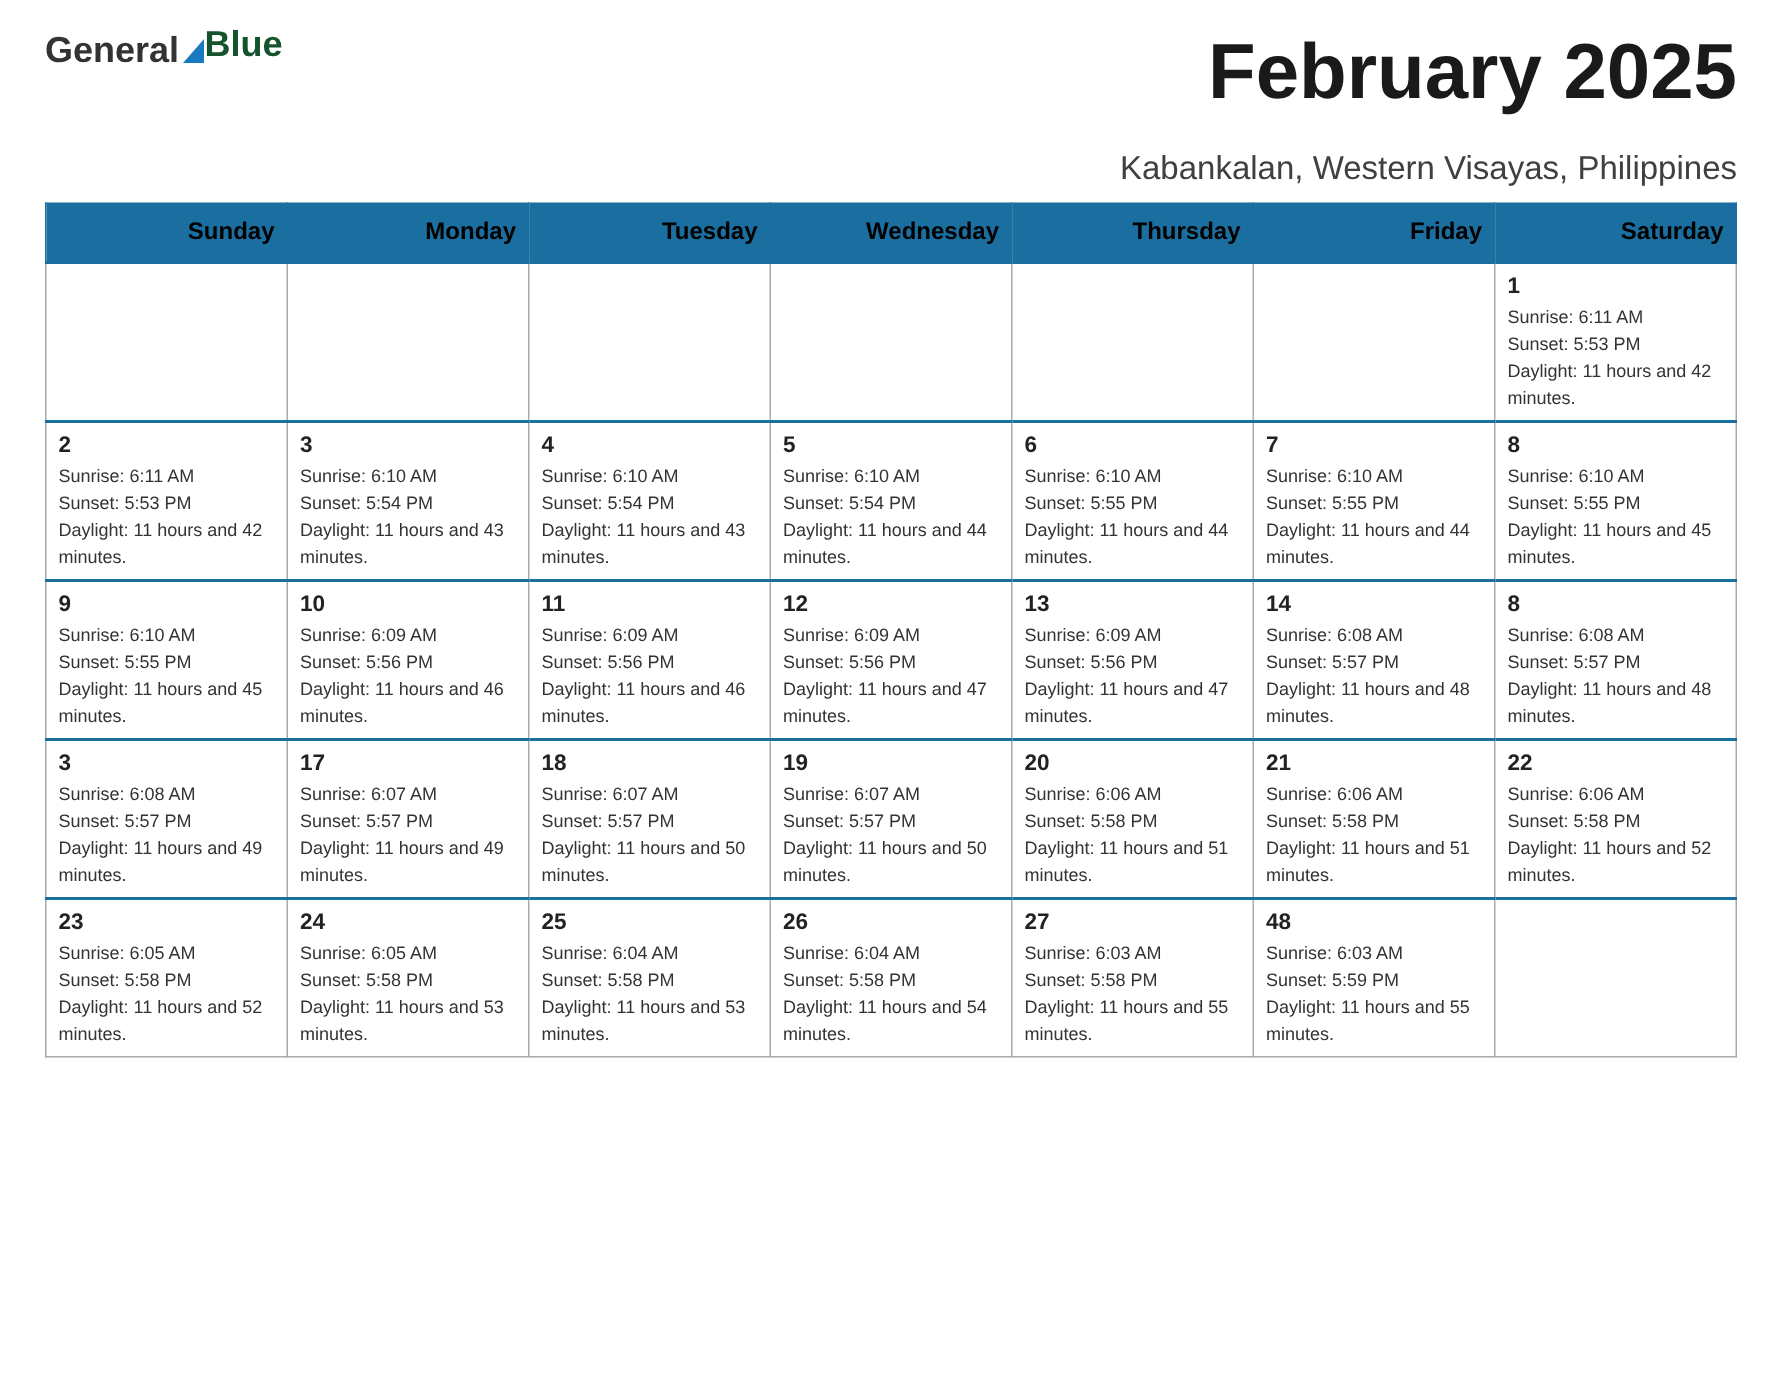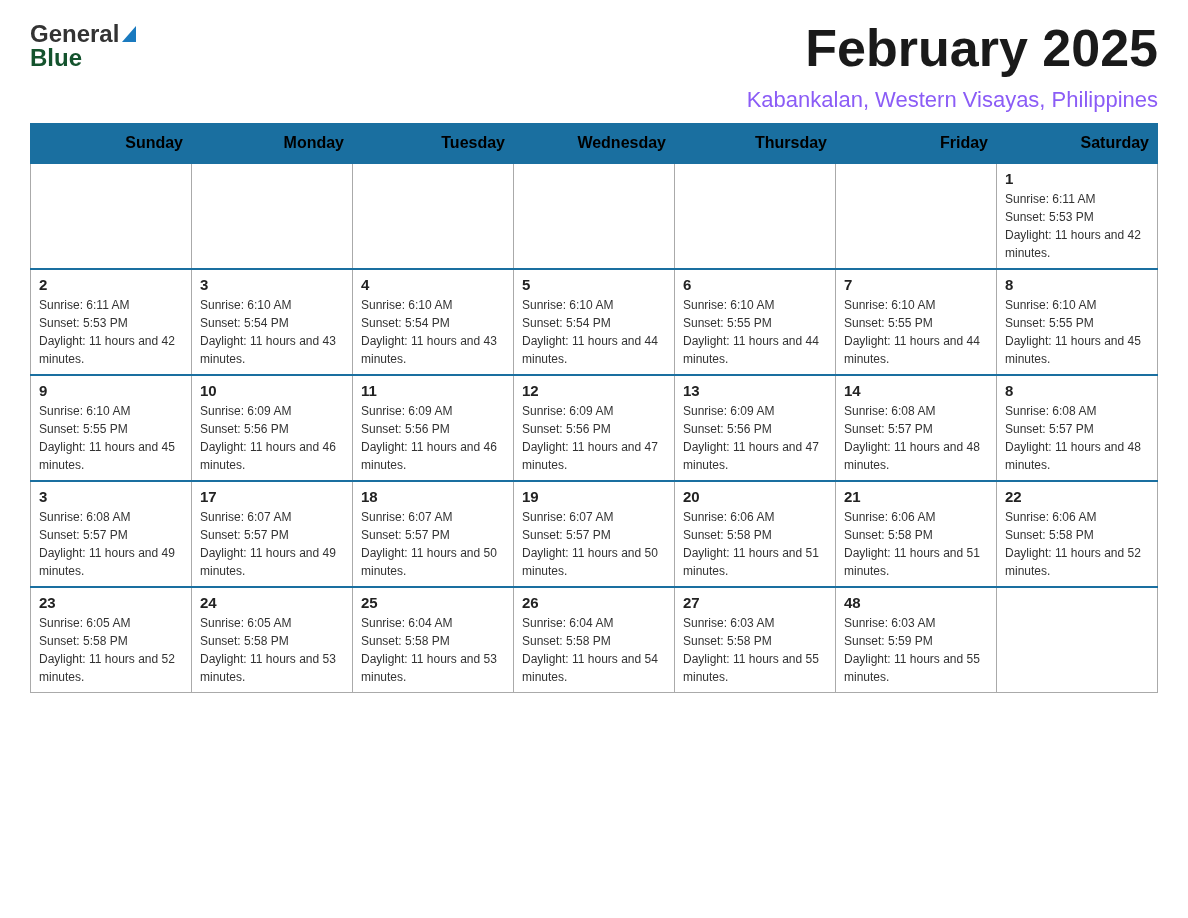--- a/index.html
+++ b/index.html
@@ -10,36 +10,36 @@
       color: #222;
     }
     .header-row {
       display: flex;
       justify-content: space-between;
       align-items: flex-start;
       margin-bottom: 8px;
     }
     .logo {
       display: flex;
-      flex-direction: column;
+      flex-direction: row;
       align-items: flex-start;
     }
     .title-block {
       text-align: right;
     }
     .month-title {
       font-size: 52px;
       font-weight: bold;
       color: #1a1a1a;
       line-height: 1.1;
     }
     .location-title {
       font-size: 22px;
-      color: #8b5cf6;
-      margin-top: 10px;
+      color: #404040;
+      margin-top: 22px;
     }
     .calendar-table {
       width: 100%;
       border-collapse: collapse;
       margin-top: 10px;
     }
     .calendar-table th {
       background: #1a6fa0;
       color: #000000;
       font-size: 16px;

